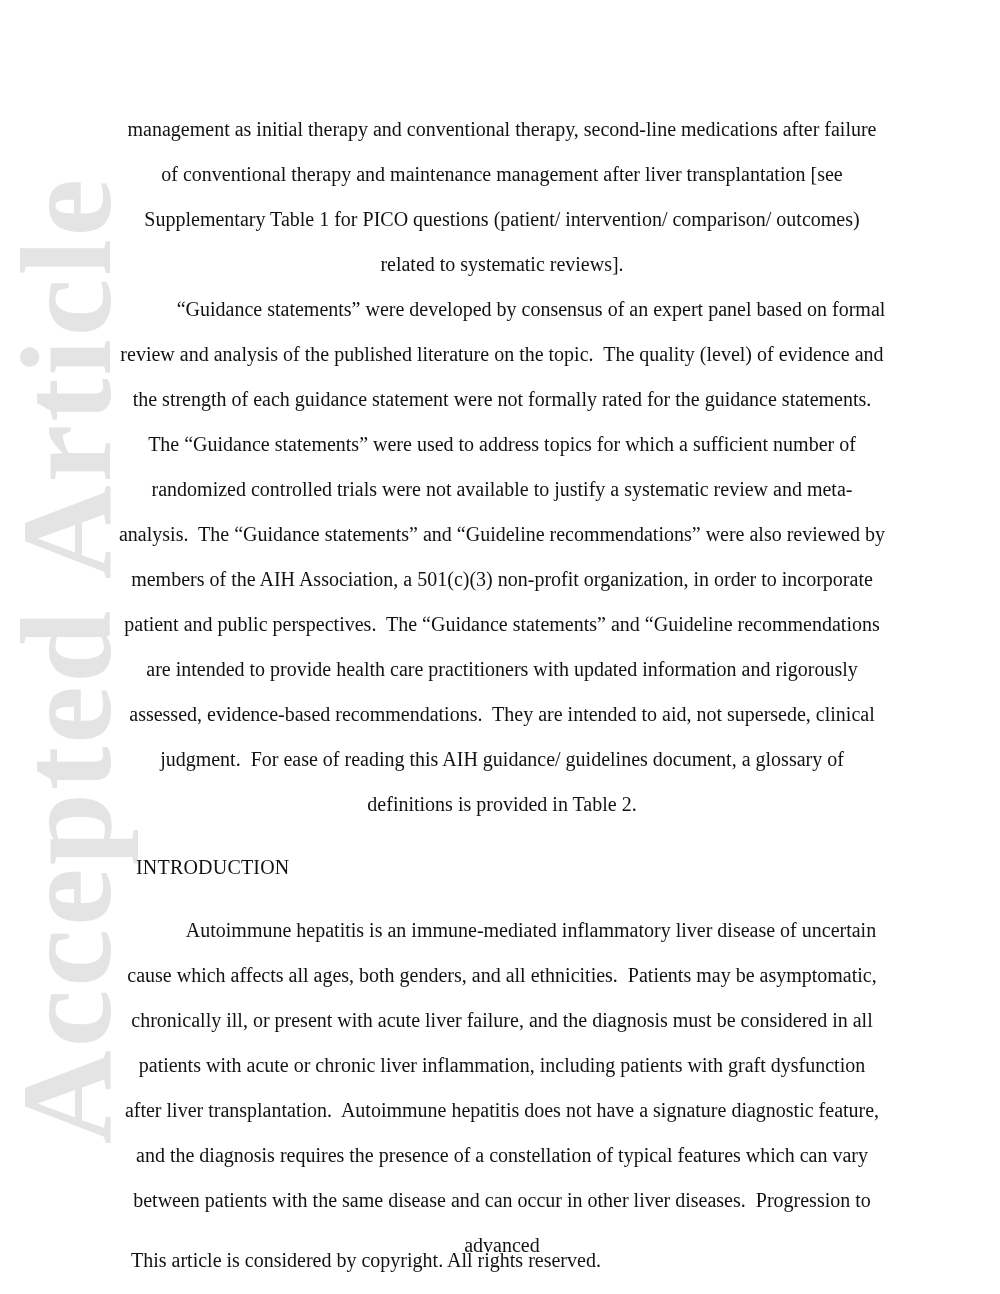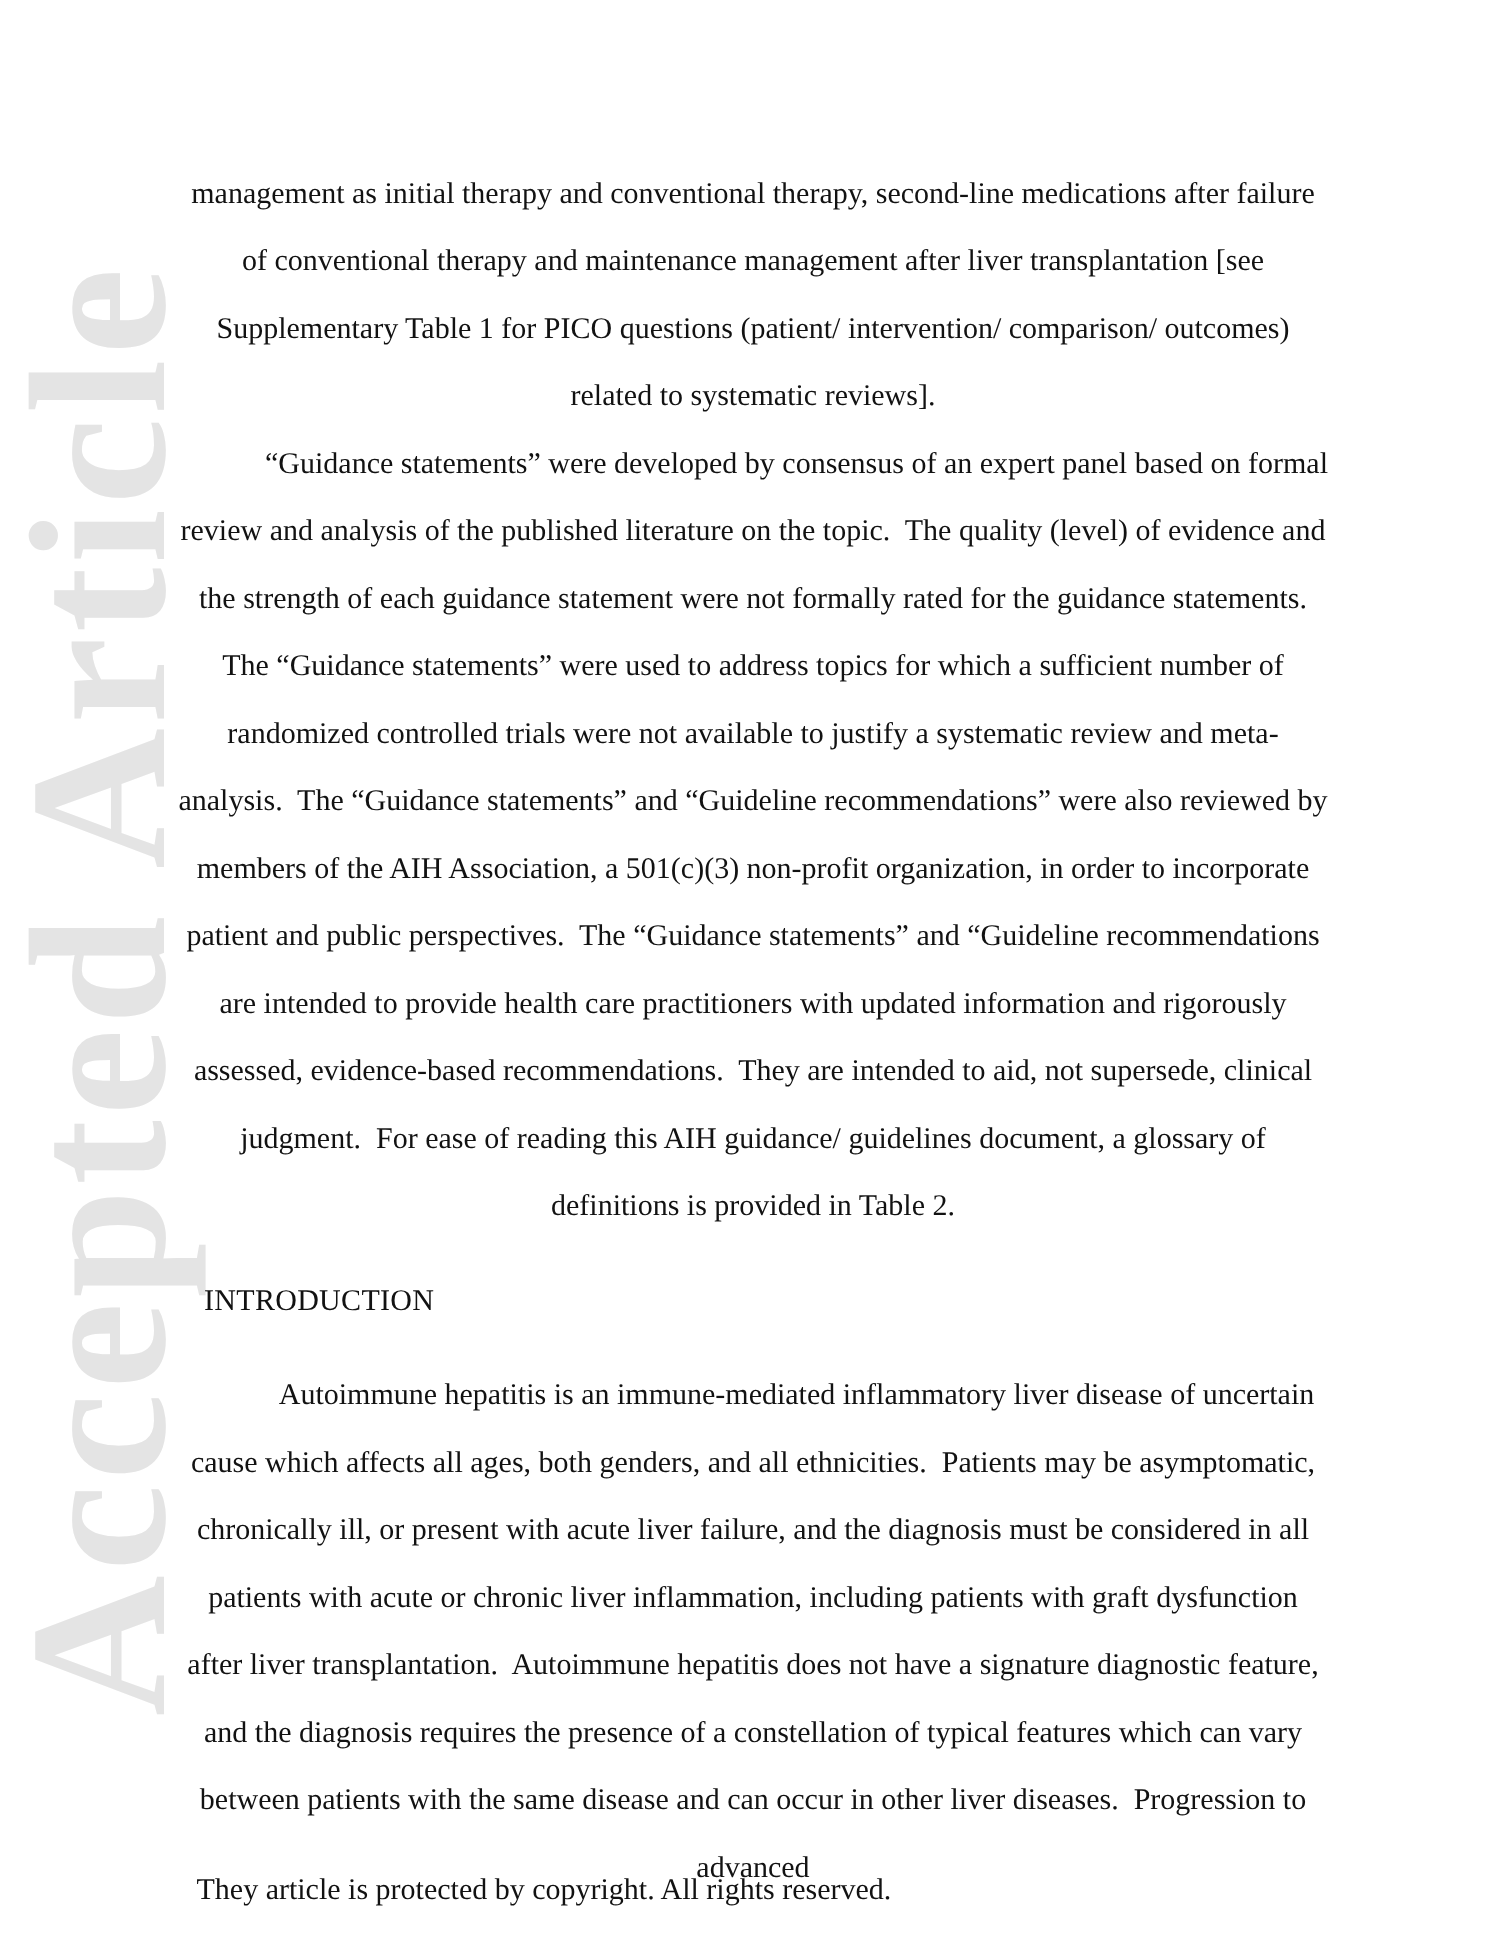--- a/index.html
+++ b/index.html
@@ -71,15 +71,15 @@
 
   <div class="watermark">Accepted Article</div>
 
   <div class="body-text">
     <p>management as initial therapy and conventional therapy, second-line medications after failure of conventional therapy and maintenance management after liver transplantation [see Supplementary Table 1 for PICO questions (patient/ intervention/ comparison/ outcomes) related to systematic reviews].</p>
     <p class="indented">“Guidance statements” were developed by consensus of an expert panel based on formal review and analysis of the published literature on the topic.  The quality (level) of evidence and the strength of each guidance statement were not formally rated for the guidance statements.  The “Guidance statements” were used to address topics for which a sufficient number of randomized controlled trials were not available to justify a systematic review and meta-analysis.  The “Guidance statements” and “Guideline recommendations” were also reviewed by members of the AIH Association, a 501(c)(3) non-profit organization, in order to incorporate patient and public perspectives.  The “Guidance statements” and “Guideline recommendations are intended to provide health care practitioners with updated information and rigorously assessed, evidence-based recommendations.  They are intended to aid, not supersede, clinical judgment.  For ease of reading this AIH guidance/ guidelines document, a glossary of definitions is provided in Table 2.</p>
     <h2 class="section-heading">INTRODUCTION</h2>
     <p class="indented">Autoimmune hepatitis is an immune-mediated inflammatory liver disease of uncertain cause which affects all ages, both genders, and all ethnicities.  Patients may be asymptomatic, chronically ill, or present with acute liver failure, and the diagnosis must be considered in all patients with acute or chronic liver inflammation, including patients with graft dysfunction after liver transplantation.  Autoimmune hepatitis does not have a signature diagnostic feature, and the diagnosis requires the presence of a constellation of typical features which can vary between patients with the same disease and can occur in other liver diseases.  Progression to advanced</p>
   </div>
 
-  <div class="footer">They article is protected by copyright. All rights reserved.</div>
+  <div class="footer">This article is considered by copyright. All rights reserved.</div>
 
 </div>
 
 </body></html>

